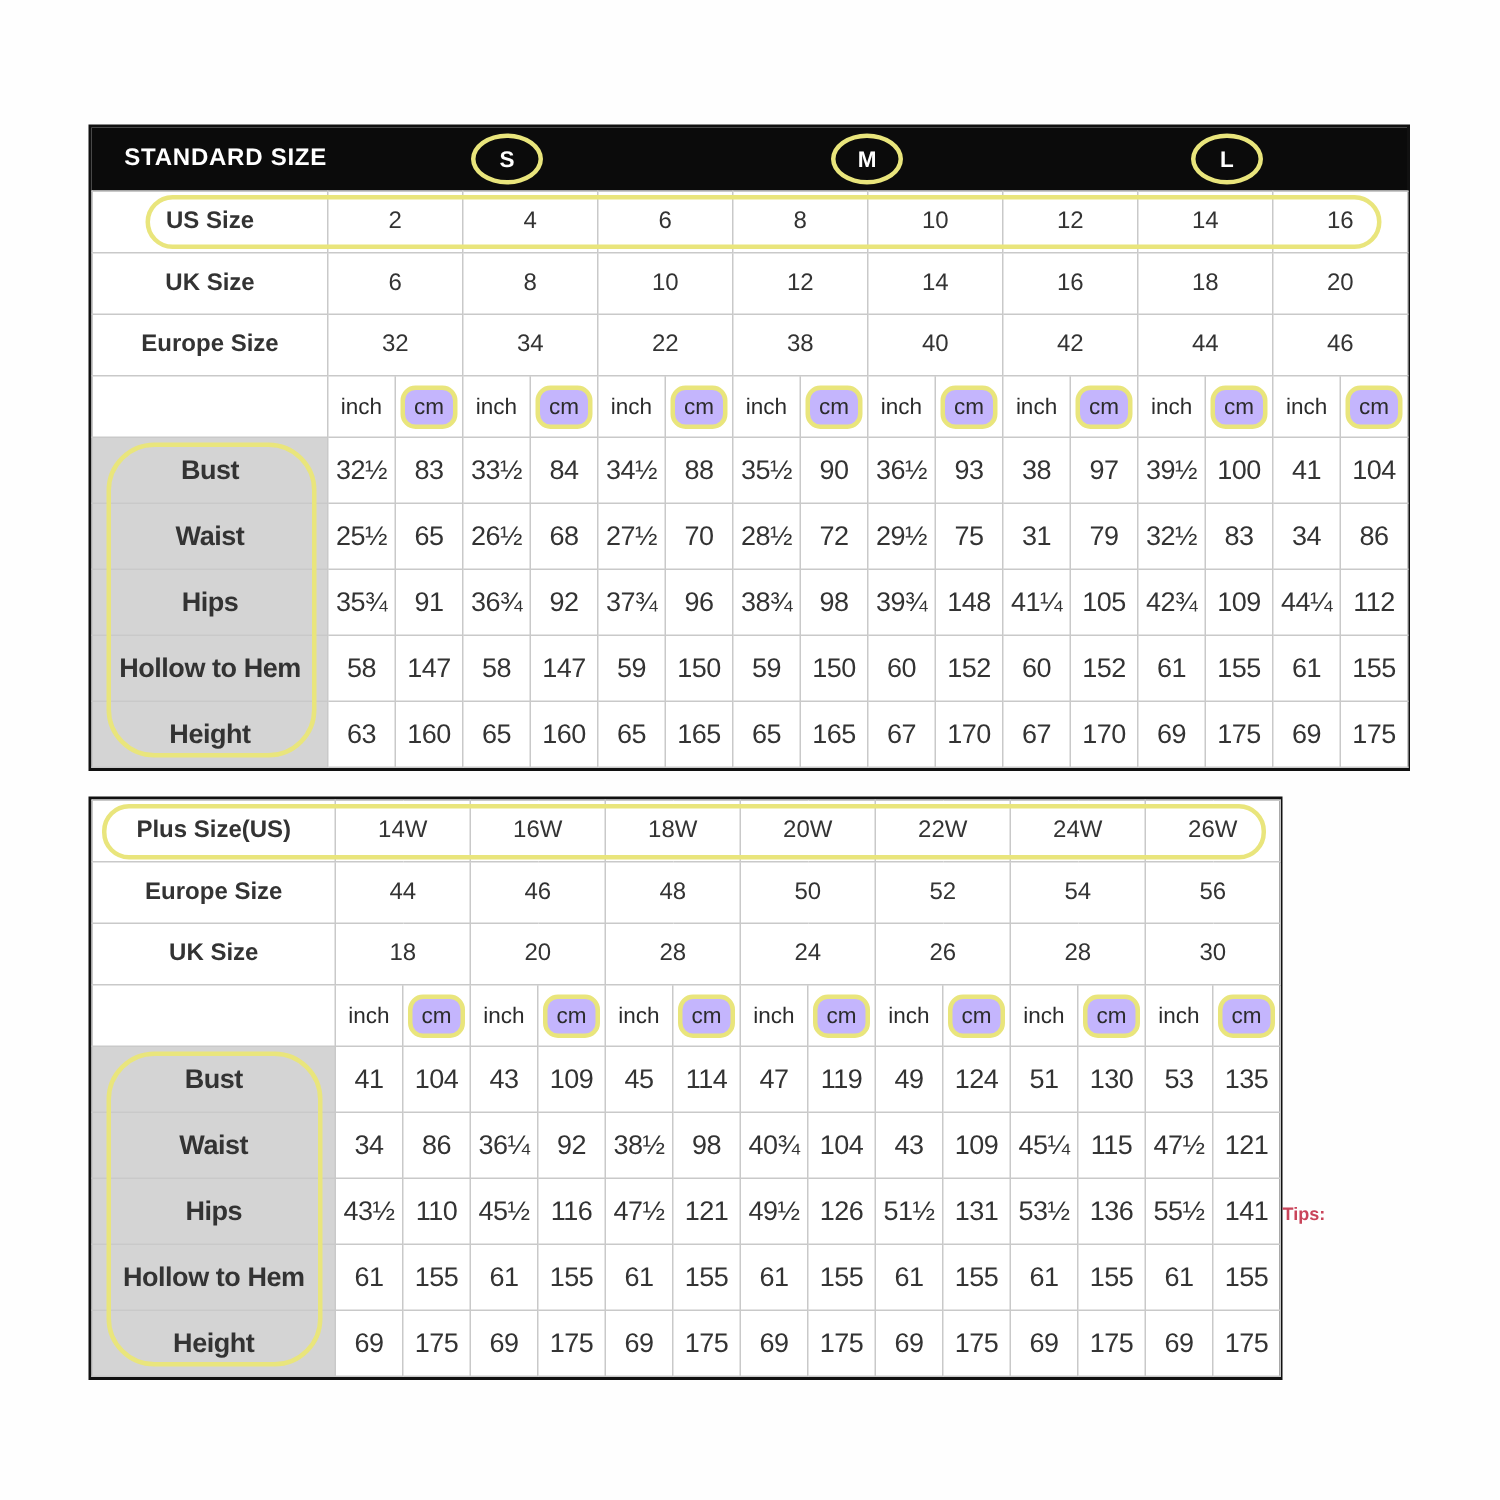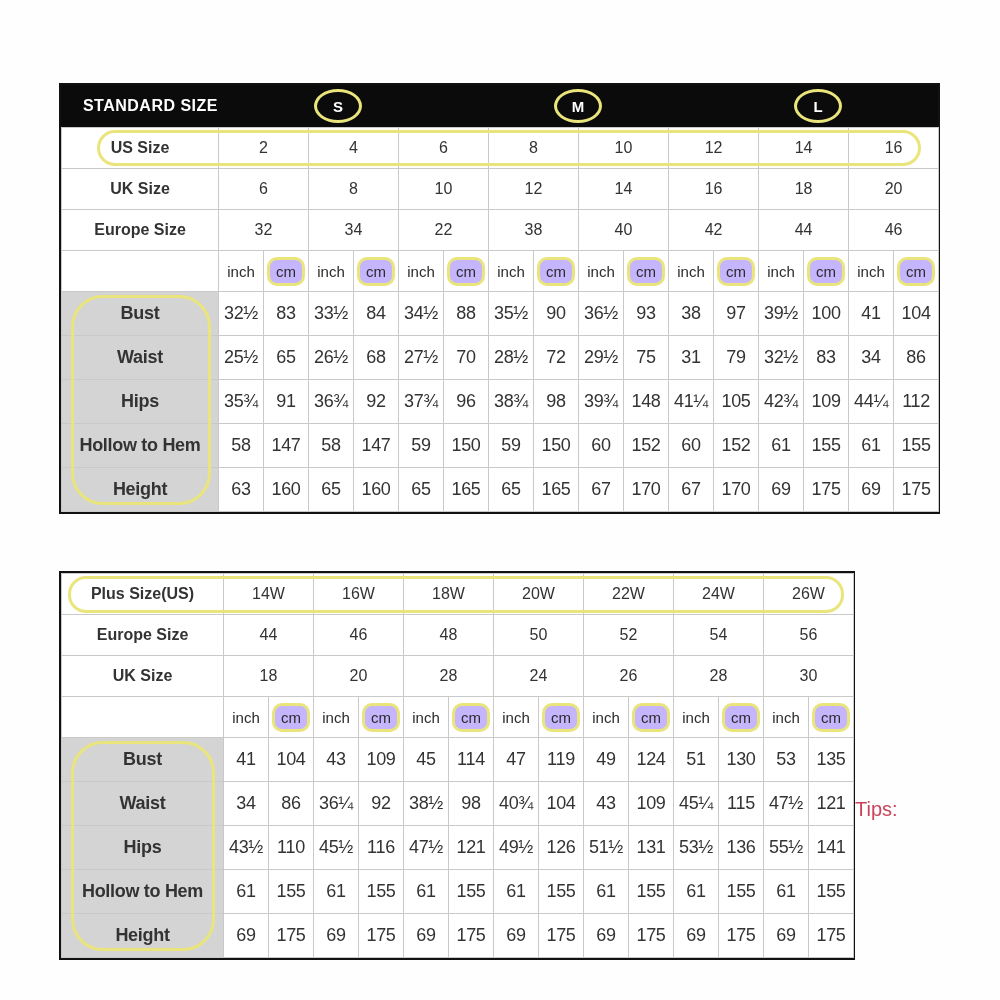--- a/index.html
+++ b/index.html
@@ -12,21 +12,21 @@
   }
   .page { position: absolute; inset: 0; background: #fefefe; }
 
   
   .table-wrap {
     position: absolute;
     border: 2px solid #111;
     background: #fff;
   }
   .standard-wrap { left: 59px; top: 83px;  width: 881px; }
-  .plus-wrap     { left: 59px; top: 531px; width: 796px; margin-top: 40px; }
+  .plus-wrap     { left: 59px; top: 531px; width: 796px; }
 
   
   .black-header {
     height: 42px;
     background: var(--header-bg, #0b0b0b);
     display: flex;
     align-items: center;
   }
   .header-title {
     width: 157px;
@@ -88,22 +88,23 @@
   .std-label-rect  { left: 10px; top: 210px; width: 140px; height: 210px; border-radius: 32px; }
   .plus-row-oval   { left: 7px;  top: 3px;   width: 776px; height: 37px; border-radius: 18px; }
   .plus-label-rect { left: 10px; top: 168px; width: 144px; height: 210px; border-radius: 32px; }
 
   
   .tips {
     position: absolute;
     left: 855px;
     top: 799px;
     color: var(--tips-red, #c9445a);
-    font-size: 20px;
+    font-size: 12px;
     line-height: 21px;
+    font-weight: bold;
   }
   .tips .tips-line { white-space: nowrap; }
 </style>
 </head>
 <body>
 
 <div class="page">
 
   <div class="table-wrap standard-wrap">
     <div class="black-header">

